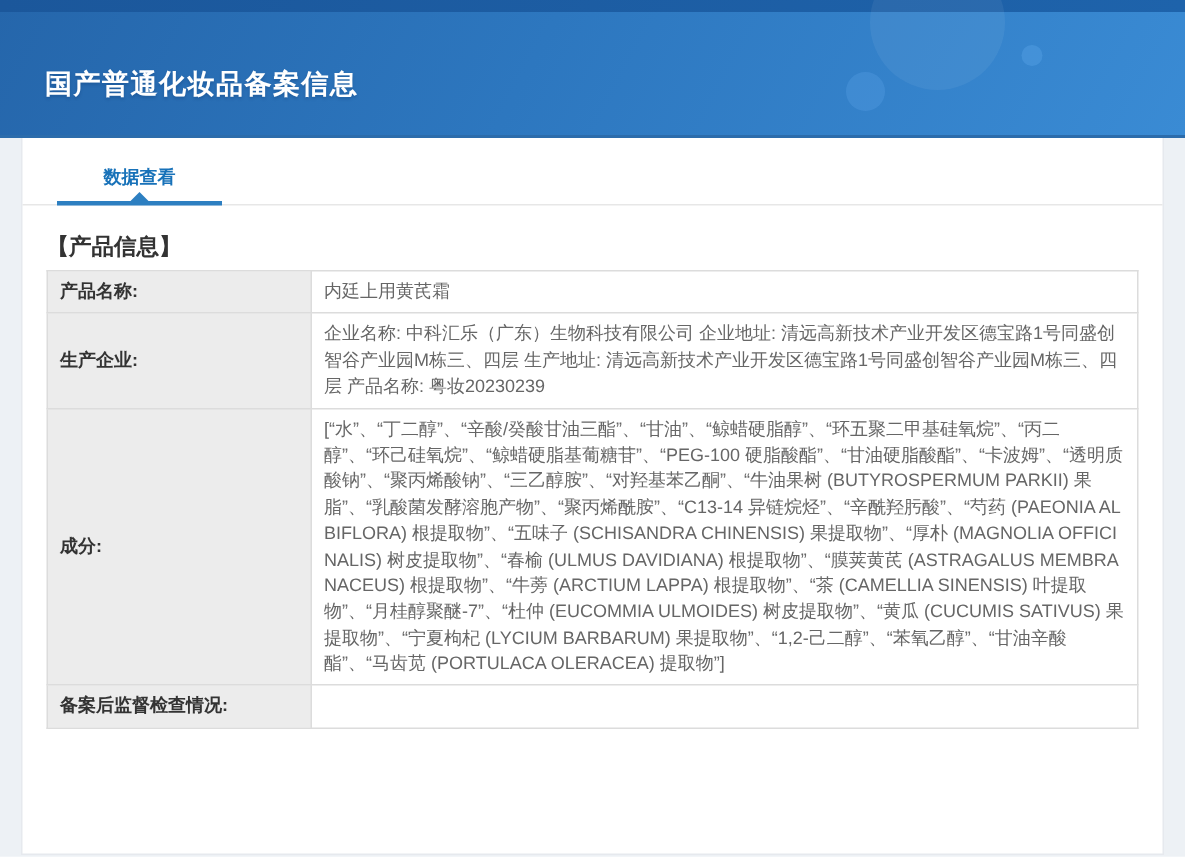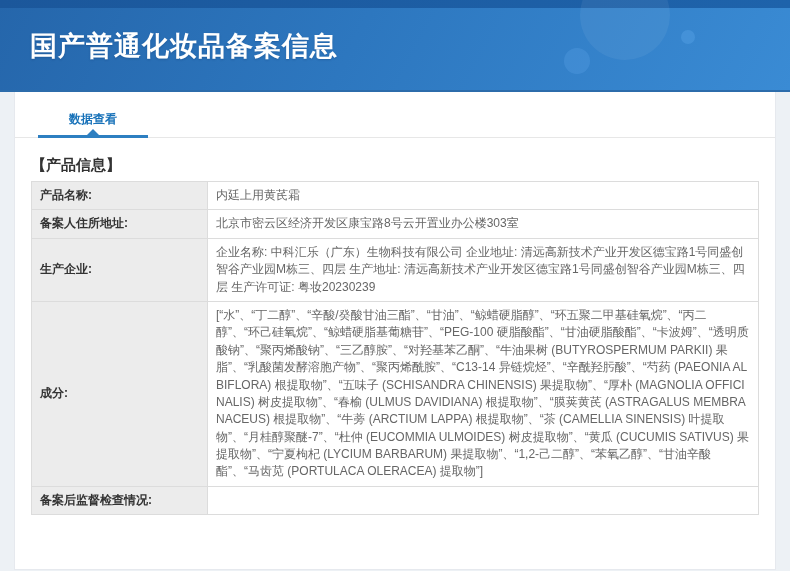--- a/index.html
+++ b/index.html
@@ -22,22 +22,22 @@
     background: linear-gradient(90deg, #1b579b, #1e63ab);
   }
   .banner-deco1, .banner-deco2, .banner-deco3 {
     position: absolute; border-radius: 50%;
     background: rgba(255,255,255,0.06);
   }
   .banner-deco1 { width: 90px; height: 90px; right: 120px; top: -30px; }
   .banner-deco2 { width: 26px; height: 26px; right: 200px; top: 48px; background: rgba(120,190,255,0.18); }
   .banner-deco3 { width: 14px; height: 14px; right: 95px; top: 30px; background: rgba(120,190,255,0.22); }
   .banner-title {
-    position: absolute; left: 30px; top: 28px;
-    color: #ffffff; font-size: 27px; font-weight: bold; letter-spacing: 1px;
+    position: absolute; left: 30px; top: 44px;
+    color: #ffffff; font-size: 18px; font-weight: bold; letter-spacing: 1px;
     text-shadow: 0 1px 2px rgba(0,40,90,0.25);
   }
   
   .card {
     margin: 0 14px; background: #ffffff; min-height: 478px;
     border: 1px solid #e6e9ee; border-top: none;
   }
   
   .tabbar {
     padding-top: 17px;
@@ -100,26 +100,22 @@
 
     <div class="section-title">【产品信息】</div>
 
     <table class="info">
       <tbody>
         <tr>
           <td class="lbl">产品名称:</td>
           <td class="val">内廷上用黄芪霜</td>
         </tr>
         <tr>
-          <td class="lbl">备案人住所地址:</td>
-          <td class="val">北京市密云区经济开发区康宝路8号云开置业办公楼303室</td>
-        </tr>
-        <tr>
           <td class="lbl">生产企业:</td>
-          <td class="val">企业名称: 中科汇乐（广东）生物科技有限公司 企业地址: 清远高新技术产业开发区德宝路1号同盛创智谷产业园M栋三、四层 生产地址: 清远高新技术产业开发区德宝路1号同盛创智谷产业园M栋三、四层 生产许可证: 粤妆20230239</td>
+          <td class="val">企业名称: 中科汇乐（广东）生物科技有限公司 企业地址: 清远高新技术产业开发区德宝路1号同盛创智谷产业园M栋三、四层 生产地址: 清远高新技术产业开发区德宝路1号同盛创智谷产业园M栋三、四层 产品名称: 粤妆20230239</td>
         </tr>
         <tr>
           <td class="lbl">成分:</td>
           <td class="val">[“水”、“丁二醇”、“辛酸/癸酸甘油三酯”、“甘油”、“鲸蜡硬脂醇”、“环五聚二甲基硅氧烷”、“丙二醇”、“环己硅氧烷”、“鲸蜡硬脂基葡糖苷”、“PEG-100 硬脂酸酯”、“甘油硬脂酸酯”、“卡波姆”、“透明质酸钠”、“聚丙烯酸钠”、“三乙醇胺”、“对羟基苯乙酮”、“牛油果树 (BUTYROSPERMUM PARKII) 果脂”、“乳酸菌发酵溶胞产物”、“聚丙烯酰胺”、“C13-14 异链烷烃”、“辛酰羟肟酸”、“芍药 (PAEONIA ALBIFLORA) 根提取物”、“五味子 (SCHISANDRA CHINENSIS) 果提取物”、“厚朴 (MAGNOLIA OFFICINALIS) 树皮提取物”、“春榆 (ULMUS DAVIDIANA) 根提取物”、“膜荚黄芪 (ASTRAGALUS MEMBRANACEUS) 根提取物”、“牛蒡 (ARCTIUM LAPPA) 根提取物”、“茶 (CAMELLIA SINENSIS) 叶提取物”、“月桂醇聚醚-7”、“杜仲 (EUCOMMIA ULMOIDES) 树皮提取物”、“黄瓜 (CUCUMIS SATIVUS) 果提取物”、“宁夏枸杞 (LYCIUM BARBARUM) 果提取物”、“1,2-己二醇”、“苯氧乙醇”、“甘油辛酸酯”、“马齿苋 (PORTULACA OLERACEA) 提取物”]</td>
         </tr>
         <tr>
           <td class="lbl">备案后监督检查情况:</td>
           <td class="val val-empty"></td>
         </tr>
 

